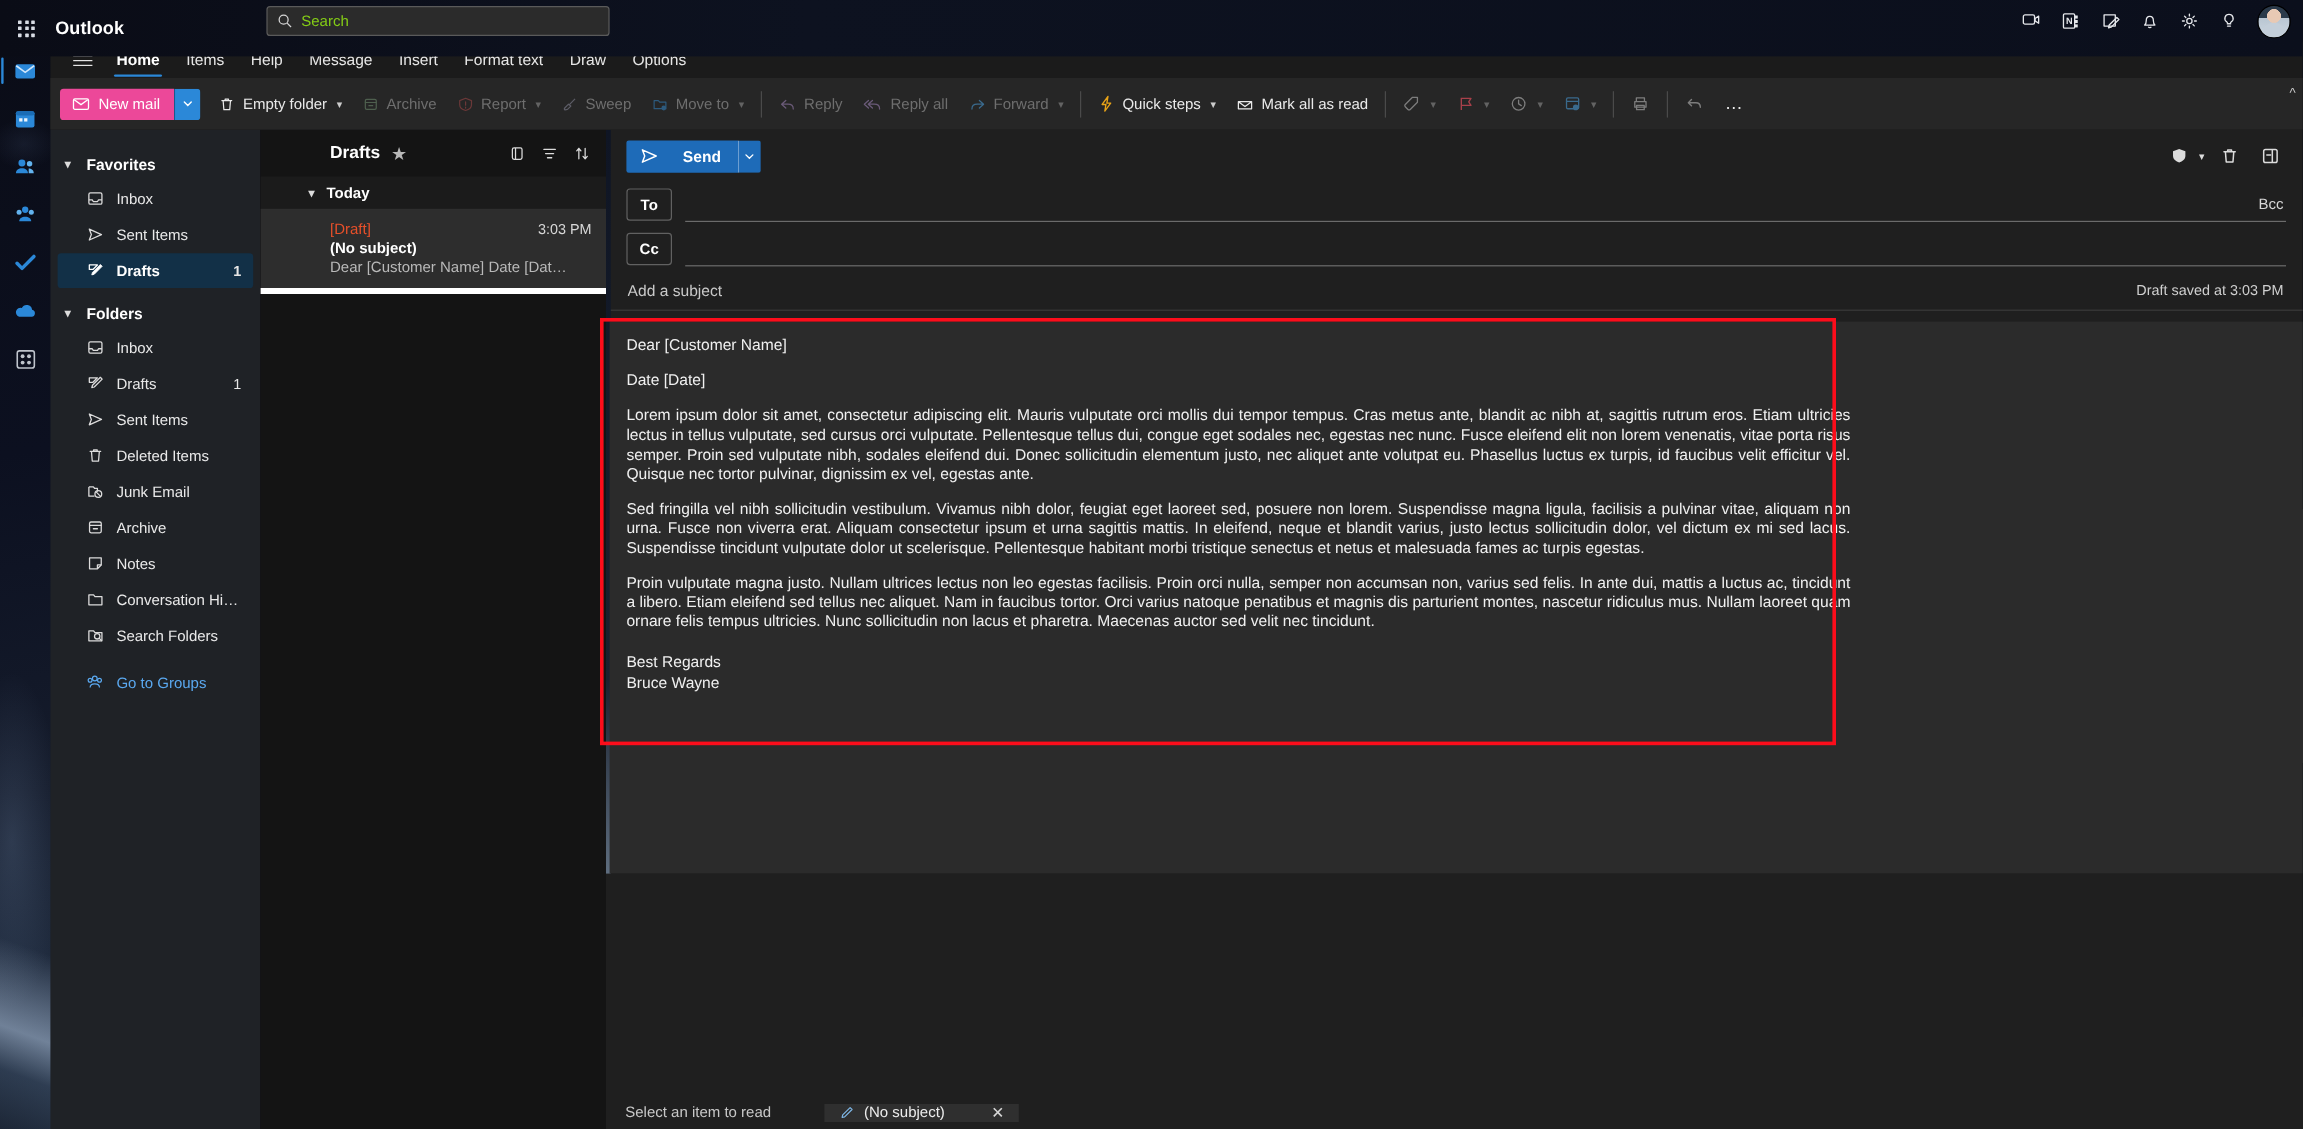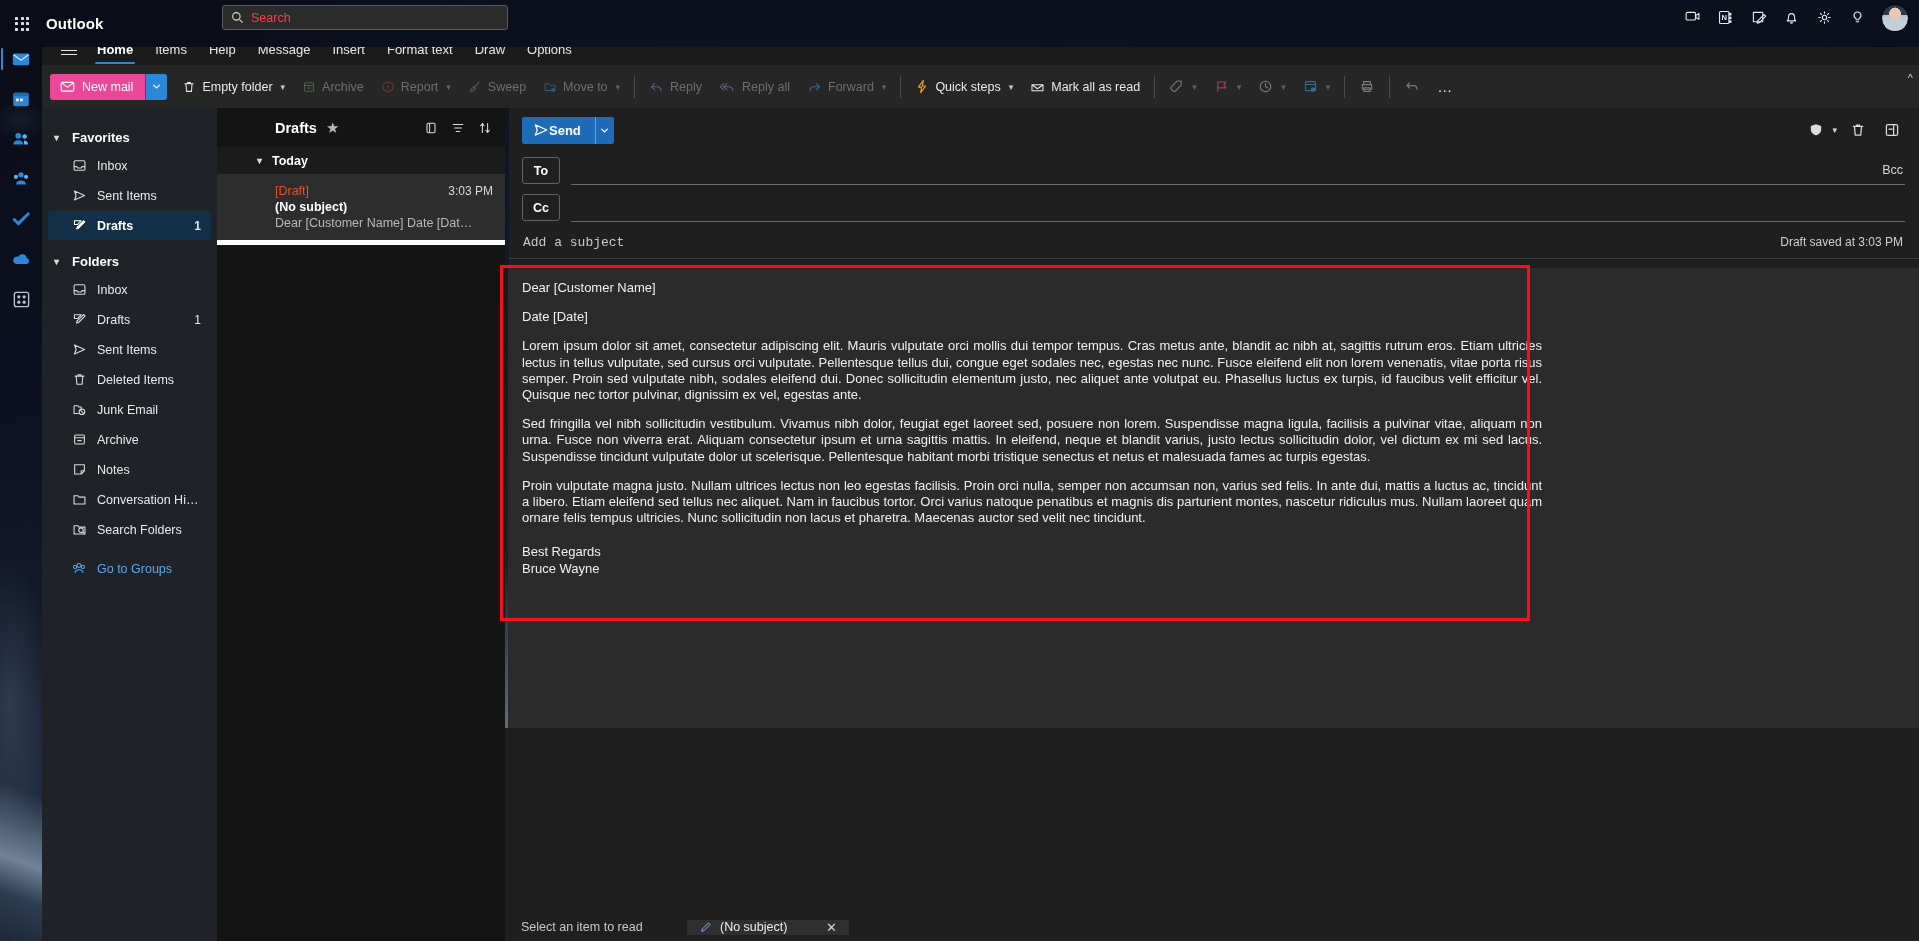--- a/index.html
+++ b/index.html
@@ -39,21 +39,21 @@
   .waffle-grid { display:grid; grid-template-columns: repeat(3, 3px); gap: 2.5px; }
   .waffle-grid i { width:3px; height:3px; background:#d8dce4; border-radius:.5px; display:block;}
   .brand {
     font-size: 15px; font-weight: bold; color: #fff; margin-left: 2px; letter-spacing:.1px;
   }
   .searchbox {
     position:absolute; left: 222px; top: 5px; width: 286px; height: 25px;
     background: #2b2b2b; border: 1px solid #5a5a5a; border-radius: 3px;
     display:flex; align-items:center; padding: 0 8px; cursor: text;
   }
-  .searchbox .ph { font-size: 12.5px; color: #ef4444; margin-left: 7px; }
+  .searchbox .ph { font-size: 12.5px; color: #84cc16; margin-left: 7px; }
   .topright { position:absolute; right: 8px; top:0; height:35px; display:flex; align-items:center; gap: 3px;}
   .tr-ico {
     width: 30px; height:30px; display:flex;align-items:center;justify-content:center;
     cursor:pointer; border-radius:3px; color:#e6e8ec;
   }
   .avatar {
     width: 28px; height:28px; border-radius:50%; margin-left:6px; margin-right:2px;
     background: radial-gradient(circle at 50% 32%, #e8c9b4 0 26%, transparent 27%),
                 linear-gradient(180deg,#2b3a4a 0 38%, #b9c6d2 39%, #cdd7e1 100%);
     border:1px solid #000; cursor:pointer; overflow:hidden; position:relative;
@@ -163,21 +163,21 @@
   .lp-row .time{ position:absolute; right:12px; top:9px; font-size:12px; color:#d8d8d8;}
 
   
   .compose{
     position:absolute; left:505px; top:108px; width:1414px; height:833px;
     background:#1f1f1f; z-index:5;
   }
   .cmp-toolbar{ height:44px; position:relative; display:flex; align-items:center; padding-left:17px;}
   .sendbtn{ display:flex;align-items:stretch;height:27px; }
   .sendbtn .main{
-    background:#1e6bb8; color:#fff; display:flex;align-items:center;gap:0;
+    background:#1e6bb8; color:#fff; display:flex;align-items:center;gap:20px;
     padding:0 14px 0 11px; font-size:13px; font-weight:bold; border-radius:2px 0 0 2px; cursor:pointer;
   }
   .sendbtn .split{
     background:#1e6bb8; width:19px; border-left:1px solid rgba(255,255,255,.35);
     border-radius:0 2px 2px 0; display:flex;align-items:center;justify-content:center;cursor:pointer;
   }
   .cmp-tr{ position:absolute; right:14px; top:0; height:44px; display:flex;align-items:center;gap:8px;}
   .cmp-tr .b{width:26px;height:26px;display:flex;align-items:center;justify-content:center;border-radius:3px;cursor:pointer;color:#dcdcdc;}
 
   .recip-row{ height:37px; display:flex; align-items:center; padding-left:17px; position:relative;}
@@ -191,21 +191,21 @@
   .recip-input{
     position:absolute; left:66px; right:60px; top:6px; height:25px;
     background:transparent;border:0;outline:none;color:#e8e8e8;font-size:13px;
     font-family:"Liberation Sans",sans-serif;
   }
   .bcc{ position:absolute; right:16px; top:11px; font-size:12.5px; color:#d6d6d6; cursor:pointer;}
 
   .subj-row{ height:32px; position:relative; display:flex;align-items:center; padding-left:18px;}
   .subj-input{
     background:transparent;border:0;outline:none;color:#c9c9c9;font-size:13px;width:500px;
-    font-family:Liberation Mono, monospace;
+    font-family:Liberation Sans, sans-serif;
   }
   .subj-input::placeholder{color:#c9c9c9;}
   .draftsaved{ position:absolute; right:16px; top:9px; font-size:12px; color:#cfcfcf;}
   .cmp-sep{ height:1px; background:#3a3a3a; margin:0 0 0 0;}
   .redbox{
     position:absolute; left:500px; top:265px; width:1030px; height:356px;
     border:3px solid #fc0d1b; z-index:9; pointer-events:none;
   }
   .editor{
     position:absolute; left:508px; top:268px; width:1411px; height:460px;

